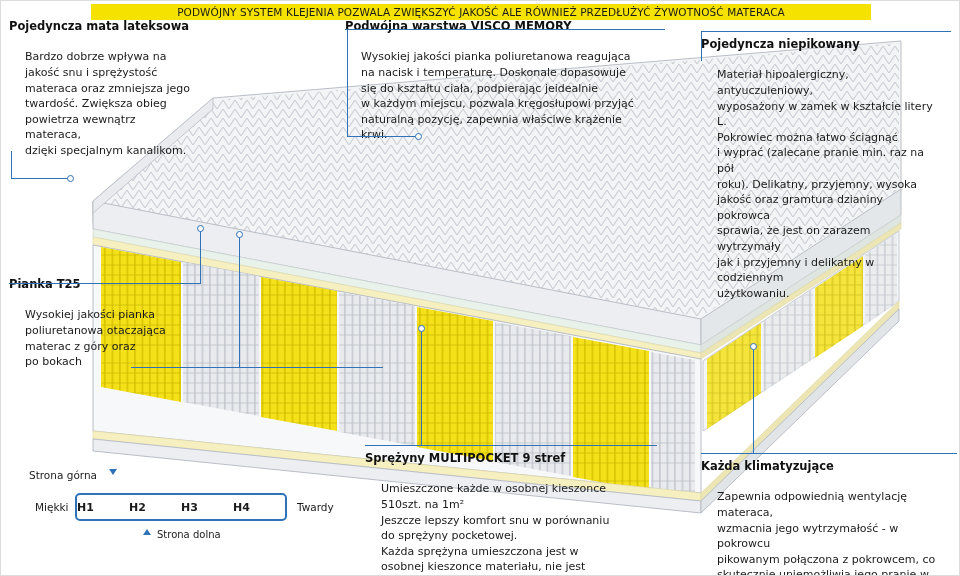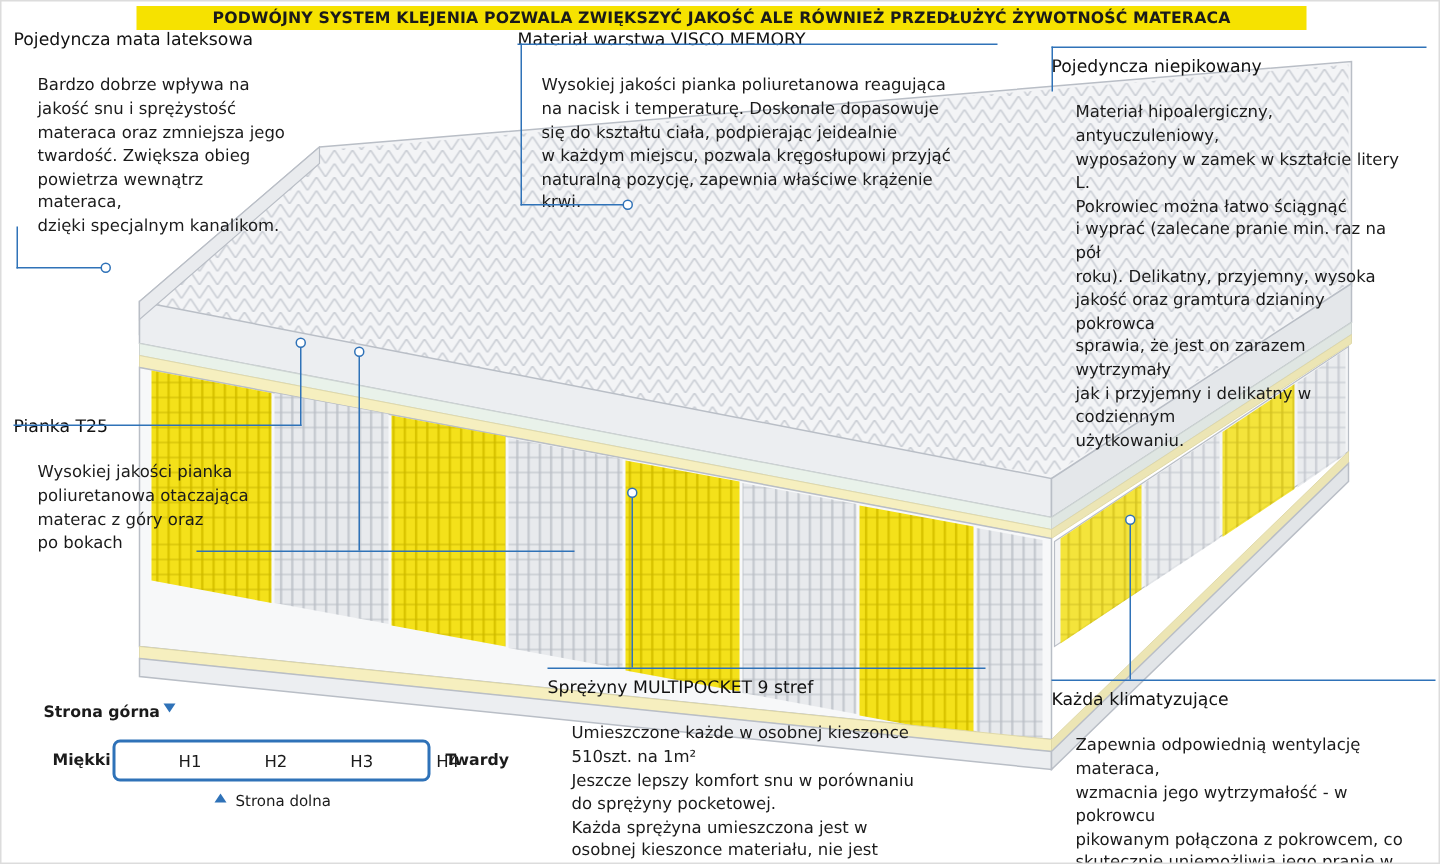--- a/index.html
+++ b/index.html
@@ -31,32 +31,32 @@
     top: 3px;
     width: 780px;
     height: 16px;
     background: #f6e200;
     display: flex;
     align-items: center;
     justify-content: center;
   }
   .top-banner span {
     font-size: 10.5px;
-    font-weight: bold;
+    font-weight: normal;
     color: #1a1a1a;
     letter-spacing: .1px;
     white-space: nowrap;
   }
   
   .callout {
     position: absolute;
   }
   .callout .c-title {
     font-size: 11.5px;
-    font-weight: normal;
+    font-weight: bold;
     color: #111111;
     margin: 0 0 4px 0;
     line-height: 1.25;
   }
   .callout .c-body {
     font-size: 11px;
     color: #1b1b1b;
     line-height: 1.42;
     margin: 16px;
     white-space: pre-line;
@@ -107,30 +107,29 @@
     border: 2px solid #2f72b8;
     border-radius: 5px;
     box-sizing: border-box;
     display: flex;
     align-items: center;
   }
   .scale-cell {
     flex: 1 1 0;
     text-align: left;
     font-size: 11px;
-    font-weight: normal;
+    font-weight: bold;
     color: #1b1b1b;
-    margin-left: 42px;
   }
   .scale-cell.active { color: #1b1b1b; }
   .scale-label {
     position: absolute;
     font-size: 10.5px;
     color: #1b1b1b;
-    font-weight: bold;
+    font-weight: normal;
   }
   .small-note {
     position: absolute;
     font-size: 10px;
     color: #1b1b1b;
   }
 </style>
 </head>
 <body>
 
@@ -243,21 +242,21 @@
 materaca oraz zmniejsza jego
 twardość. Zwiększa obieg
 powietrza wewnątrz materaca,
 dzięki specjalnym kanalikom.</div>
   </div>
   <div class="line v" style="left:10px; top:150px; height:28px;"></div>
   <div class="line h" style="left:10px; top:177px; width:58px;"></div>
   <div class="dot" style="left:66px; top:174px;"></div>
 
   <div class="callout" style="left:344px; top:18px; width:320px;">
-    <div class="c-title">Materiał warstwa VISCO MEMORY</div>
+    <div class="c-title">Podwójna warstwa VISCO MEMORY</div>
     <div class="c-body">Wysokiej jakości pianka poliuretanowa reagująca
 na nacisk i temperaturę. Doskonale dopasowuje
 się do kształtu ciała, podpierając jeidealnie
 w każdym miejscu, pozwala kręgosłupowi przyjąć
 naturalną pozycję, zapewnia właściwe krążenie krwi.</div>
   </div>
   <div class="line h" style="left:344px; top:28px; width:320px;"></div>
   <div class="line v" style="left:346px; top:28px; height:108px;"></div>
   <div class="line h" style="left:346px; top:135px; width:70px;"></div>
   <div class="dot" style="left:414px; top:132px;"></div>

